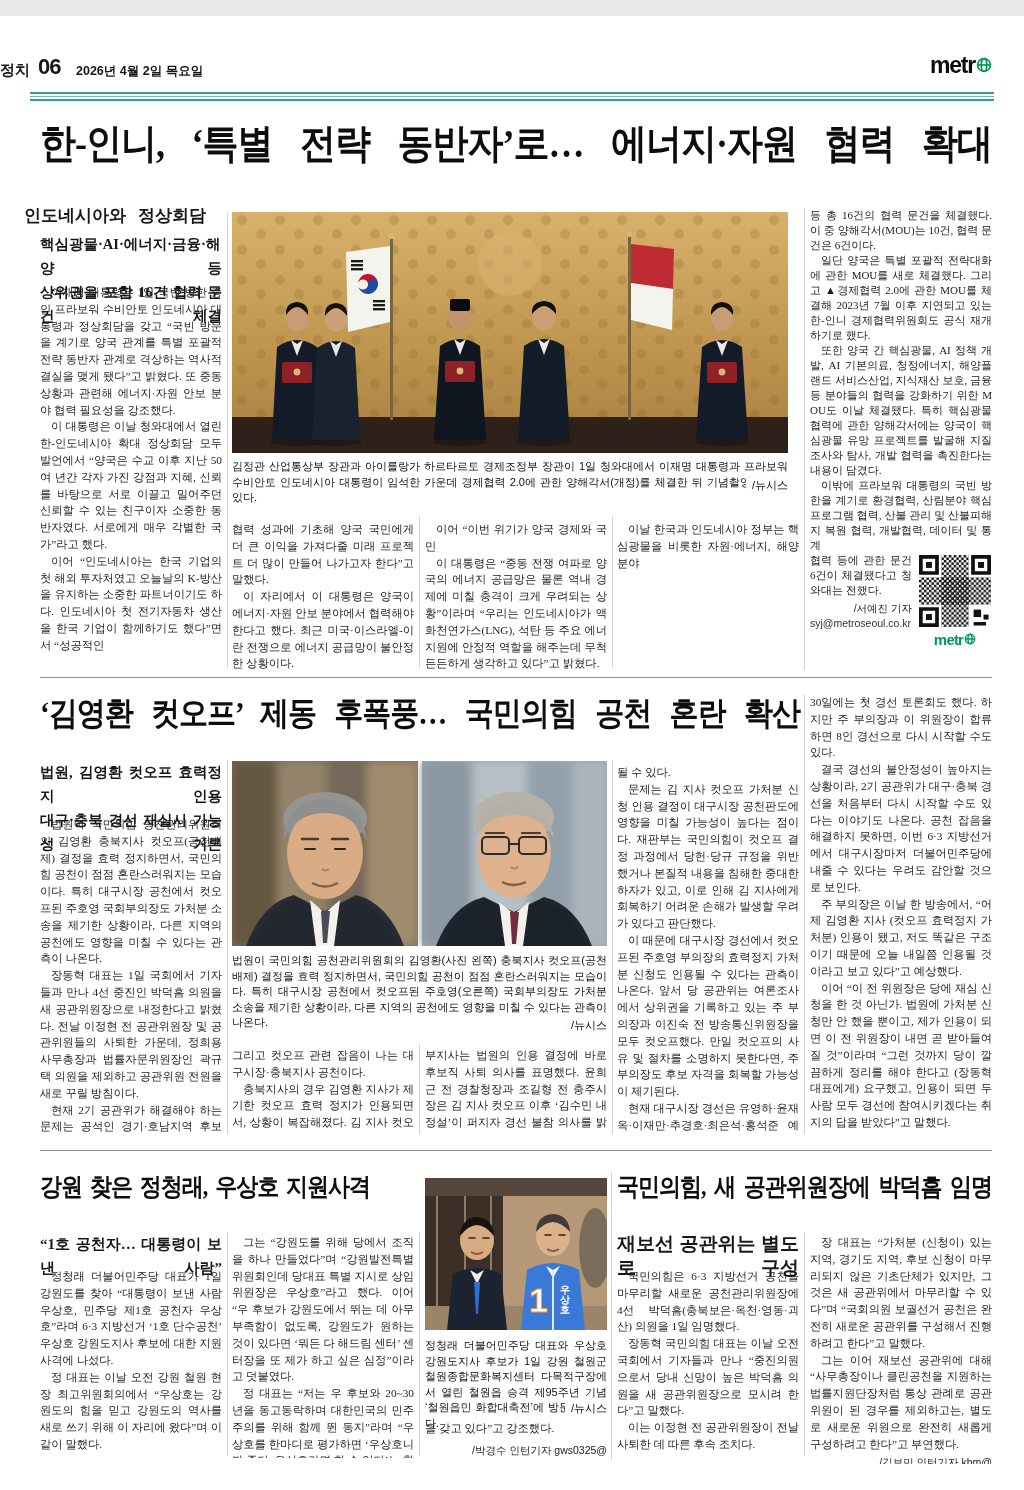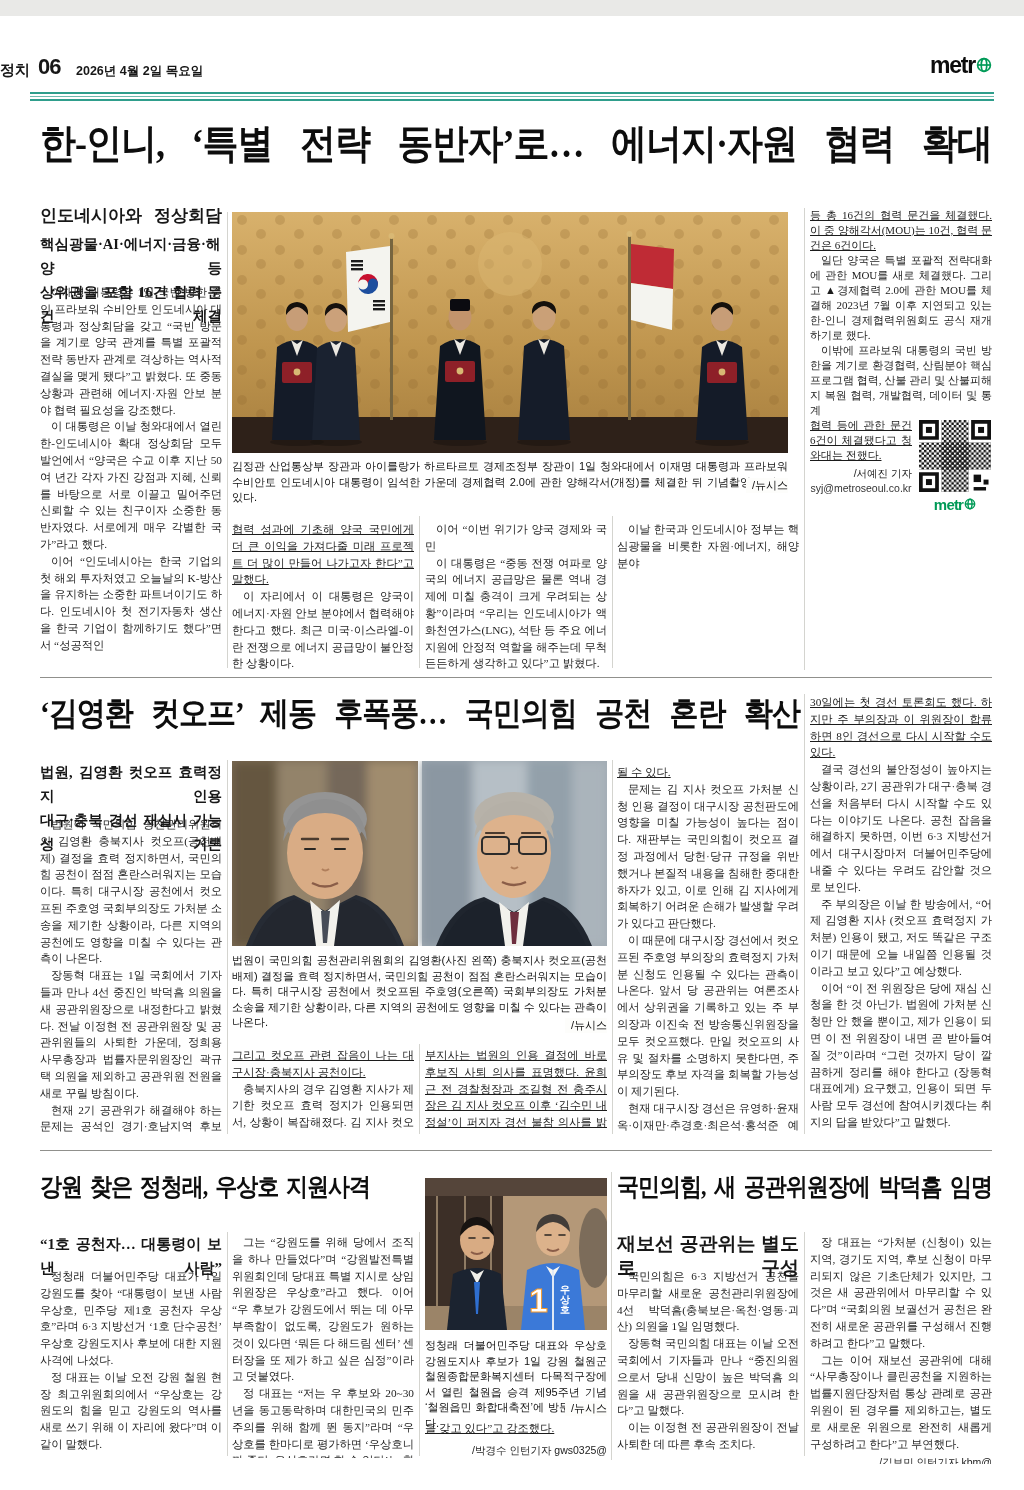--- a/index.html
+++ b/index.html
@@ -22,25 +22,25 @@
   .hl3 { left:40px; top:1154px; width:330px; font-size:22px; line-height:30px; }
   .hl4 { left:617px; top:1154px; width:375px; font-size:22px; line-height:30px; }
 
   .kicker { position:absolute; font-weight:700; font-size:17px; line-height:20px; text-align:justify; text-align-last:justify; }
   .sub    { position:absolute; font-weight:700; font-size:14.5px; line-height:24px; word-break:break-all; }
   .sub div { text-align:justify; text-align-last:justify; }
 
   
   .bd { position:absolute; text-align:justify; word-break:break-all; font-size:11.3px; line-height:16.8px; color:#1c1c1c; overflow:hidden; }
   .bd p { margin:0; text-indent:11px; }
-  .bd p.cont { text-indent:0;text-decoration:underline; }
+  .bd p.cont { text-indent:0; }
   .bd.tight { font-size:11px; line-height:15px; }
 
   .byline { text-align:right; font:400 10.5px/15px "Liberation Sans","DejaVu Sans",sans-serif; color:#222; margin-top:3px; }
-  .email  { text-align:center; font:400 10.5px/14px "Liberation Sans","DejaVu Sans",sans-serif; color:#333; }
+  .email  { text-align:left; font:400 10.5px/14px "Liberation Sans","DejaVu Sans",sans-serif; color:#333; }
   .abs-byline { position:absolute; }
 
   .caption { position:absolute; font-family:"Liberation Sans","DejaVu Sans",sans-serif; font-size:11px; line-height:15.5px;
              text-align:justify; word-break:break-all; color:#101010; }
   .caption .credit { position:absolute; right:0; bottom:0; background:#fdfdfb; padding-left:6px; }
 
   figure { position:absolute; margin:0; }
   figure svg { display:block; }
 
   .vrule { position:absolute; width:1px; background:#d4d4cf; }
@@ -67,21 +67,21 @@
             <path d="M1.8 9h14.4"></path>
           </g>
         </svg></span>
   </div>
   <div class="rule-g" style="top:76px;height:2px"></div>
   <div class="rule-g" style="top:80px;height:1px;opacity:.7"></div>
   <div class="rule-g" style="top:83px;height:2px"></div>
 
   <h1 class="hl hl1">한-인니, ‘특별 전략 동반자’로… 에너지·자원 협력 확대</h1>
 
-  <div class="kicker" style="left:40px;top:190px;width:182px">인도네시아와 정상회담</div>
+  <div class="kicker" style="left:24px;top:190px;width:182px">인도네시아와 정상회담</div>
   <div class="sub" style="left:40px;top:216px;width:182px">
     <div>핵심광물·AI·에너지·금융·해양 등</div>
     <div>상위권을 포함 16건 협력 문건 체결</div>
   </div>
   <div class="bd" style="left:40px;top:268px;width:182px;height:386px">
     <p>이재명 대통령은 1일 국빈 방한 중인 프라보워 수비안토 인도네시아 대통령과 정상회담을 갖고 “국빈 방문을 계기로 양국 관계를 특별 포괄적 전략 동반자 관계로 격상하는 역사적 결실을 맺게 됐다”고 밝혔다. 또 중동 상황과 관련해 에너지·자원 안보 분야 협력 필요성을 강조했다.</p>
     <p>이 대통령은 이날 청와대에서 열린 한-인도네시아 확대 정상회담 모두 발언에서 “양국은 수교 이후 지난 50여 년간 각자 가진 강점과 지혜, 신뢰를 바탕으로 서로 이끌고 밀어주던 신뢰할 수 있는 친구이자 소중한 동반자였다. 서로에게 매우 각별한 국가”라고 했다.</p>
     <p>이어 “인도네시아는 한국 기업의 첫 해외 투자처였고 오늘날의 K-방산을 유지하는 소중한 파트너이기도 하다. 인도네시아 첫 전기자동차 생산을 한국 기업이 함께하기도 했다”면서 “성공적인</p>
   </div>
 
@@ -182,20 +182,21 @@
     <p>이어 “이번 위기가 양국 경제와 국민</p>
     <p>이 대통령은 “중동 전쟁 여파로 양국의 에너지 공급망은 물론 역내 경제에 미칠 충격이 크게 우려되는 상황”이라며 “우리는 인도네시아가 액화천연가스(LNG), 석탄 등 주요 에너지원에 안정적 역할을 해주는데 무척 든든하게 생각하고 있다”고 밝혔다.</p>
   </div>
   <div class="bd" style="left:617px;top:505px;width:182px;height:150px">
     <p>이날 한국과 인도네시아 정부는 핵심광물을 비롯한 자원·에너지, 해양 분야</p>
   </div>
 
   <div class="bd tight" style="left:810px;top:192px;width:182px;height:468px">
     <p class="cont">등 총 16건의 협력 문건을 체결했다. 이 중 양해각서(MOU)는 10건, 협력 문건은 6건이다.</p>
     <p>일단 양국은 특별 포괄적 전략대화에 관한 MOU를 새로 체결했다. 그리고 ▲경제협력 2.0에 관한 MOU를 체결해 2023년 7월 이후 지연되고 있는 한-인니 경제협력위원회도 공식 재개하기로 했다.</p>
+    <p>또한 양국 간 핵심광물, AI 정책 개발, AI 기본의료, 청정에너지, 해양플랜드 서비스산업, 지식재산 보호, 금융 등 분야들의 협력을 강화하기 위한 MOU도 이날 체결됐다. 특히 핵심광물 협력에 관한 양해각서에는 양국이 핵심광물 유망 프로젝트를 발굴해 지질조사와 탐사, 개발 협력을 촉진한다는 내용이 담겼다.</p>
     <p>이밖에 프라보워 대통령의 국빈 방한을 계기로 환경협력, 산림분야 핵심 프로그램 협력, 산불 관리 및 산불피해지 복원 협력, 개발협력, 데이터 및 통계</p>
     <span class="qrfloat">
       <svg width="72" height="72" viewBox="0 0 29 29">
         <defs>
             <pattern id="qrp" width="2" height="2" patternUnits="userSpaceOnUse">
               <rect width="1" height="1" fill="#111"></rect>
               <rect x="1" y="1" width="1" height="1" fill="#111"></rect>
             </pattern>
           </defs>
         <rect width="29" height="29" fill="#fff"></rect>

